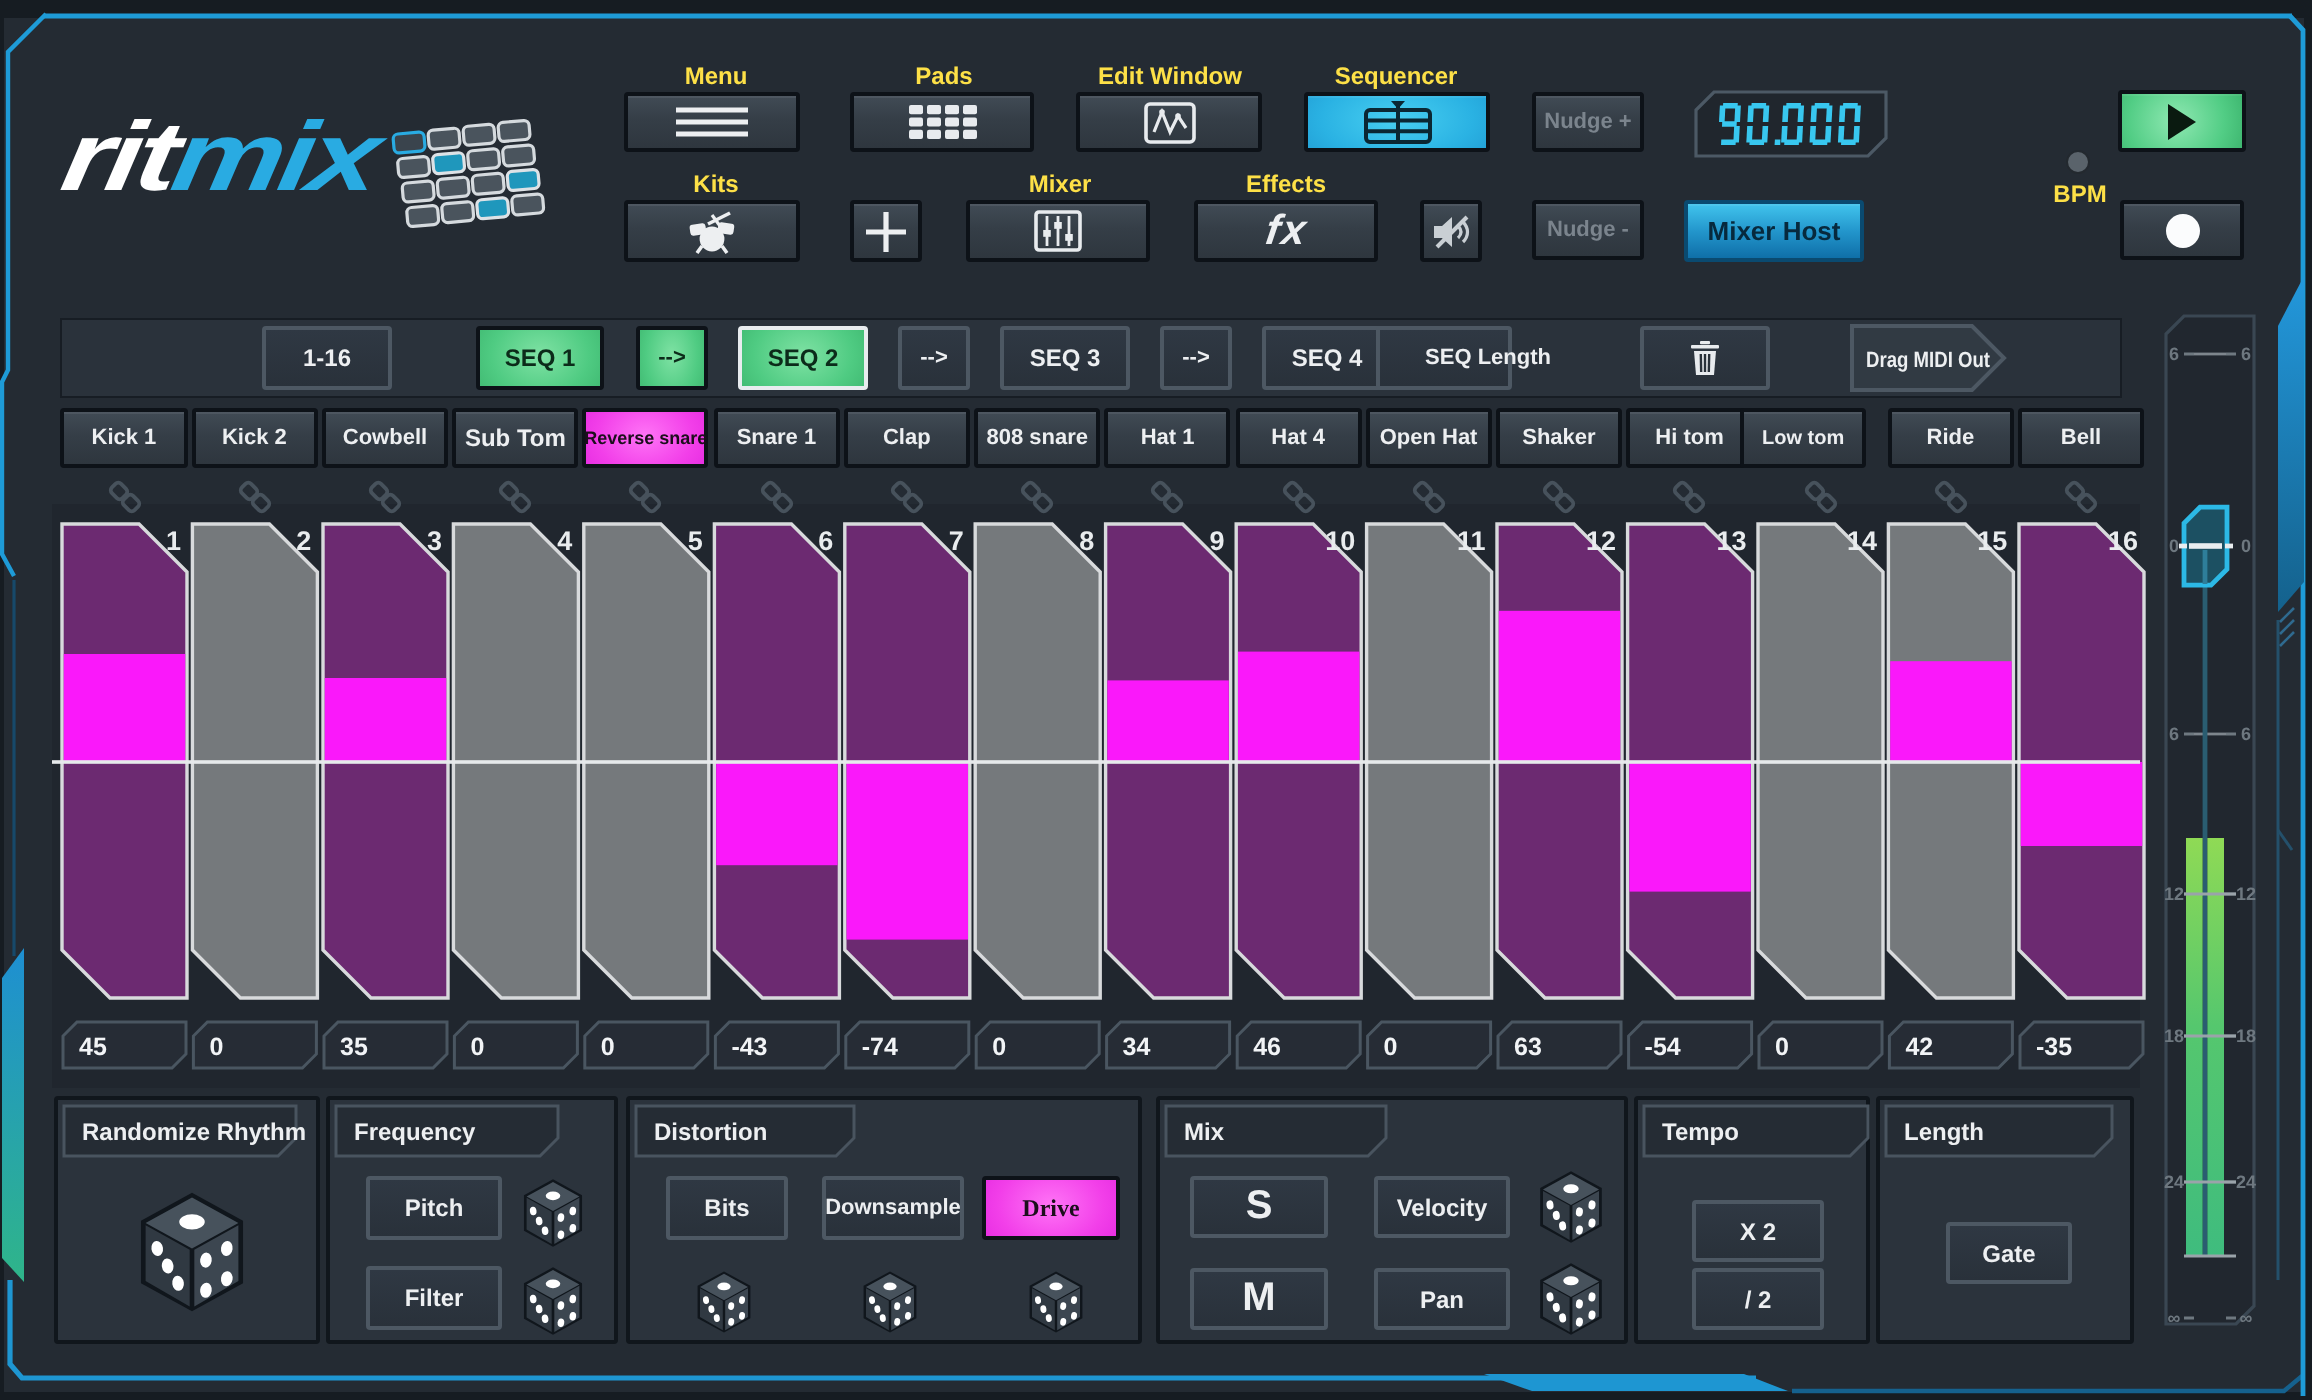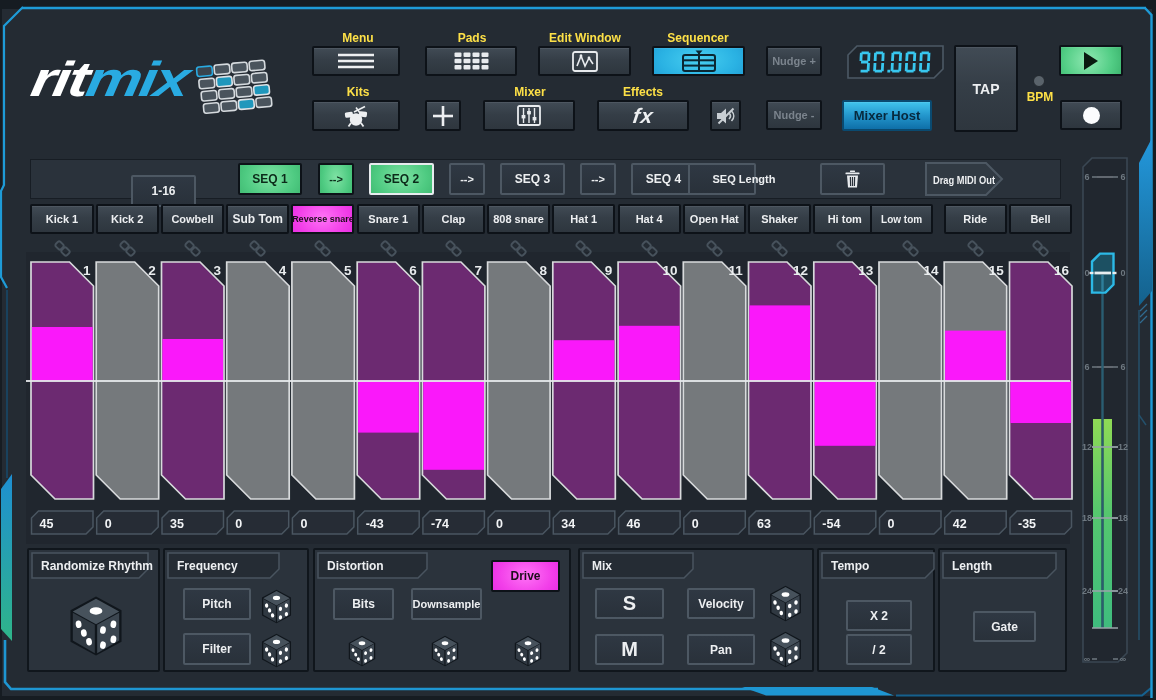--- a/index.html
+++ b/index.html
@@ -215,33 +215,32 @@
         <rect x="45.8" y="1.2" width="2.8" height="8.3"></rect>
         <rect x="61.6" y="0.0" width="7.3" height="2.8"></rect>
         <rect x="67.7" y="1.2" width="2.8" height="8.3"></rect>
         <rect x="67.7" y="11.5" width="2.8" height="8.3"></rect>
         <rect x="61.6" y="18.2" width="7.3" height="2.8"></rect>
         <rect x="60.0" y="11.5" width="2.8" height="8.3"></rect>
         <rect x="60.0" y="1.2" width="2.8" height="8.3"></rect>
       </g>
 </svg>
 <div class="btn" style="left:842px;top:100px;width:90px;height:31px;background:linear-gradient(180deg,#41C4ED 0%,#2396CC 50%,#0F6FA8 100%);border-color:#0A4A70;color:#07293D;font-size:13px;">Mixer Host</div>
-<div class="btn" style="left:954px;top:45px;width:64px;height:87px;font-size:14px;">TAP</div>
 <div class="abs" style="left:1033px;top:75px;width:12px;height:12px;border-radius:50%;background:#5A636B;border:1.5px solid #23292F;"></div>
 <div class="lbl" style="left:1040px;top:90px;font-size:12px;">BPM</div>
 <div class="btn" style="left:1059px;top:45px;width:64px;height:31px;background:radial-gradient(ellipse 80% 170% at 45% 50%,#8FE8B2 0%,#52CD85 50%,#2BA05B 100%);">
 <svg width="16" height="18" viewBox="0 0 16 18">
         <polygon points="1,0 15,9 1,18" fill="#0A1A10"></polygon>
       </svg>
     </div>
 <div class="btn" style="left:1060px;top:100px;width:62px;height:30px;">
 <div style="width:17px;height:17px;border-radius:50%;background:#FBFCFD;"></div>
     </div>
 <div class="abs" style="left:30px;top:159px;width:1031px;height:40px;background:#2A323B;border:1px solid #171D24;"></div>
-<div class="btnd" style="left:131px;top:163px;width:65px;height:32px;margin-top:12px;">1-16</div>
+<div class="btnd" style="left:131px;top:163px;width:65px;height:32px;">1-16</div>
 <div class="btng" style="left:238px;top:163px;width:64px;height:32px;">SEQ 1</div>
 <div class="btng" style="left:318px;top:163px;width:36px;height:32px;color:#0C2B1A;font-size:11px;">--&gt;</div>
 <div class="btng" style="left:369px;top:163px;width:65px;height:32px;border-color:#E8ECEF;">SEQ 2</div>
 <div class="btnd" style="left:449px;top:163px;width:36px;height:32px;font-size:11px;">--&gt;</div>
 <div class="btnd" style="left:500px;top:163px;width:65px;height:32px;">SEQ 3</div>
 <div class="btnd" style="left:580px;top:163px;width:36px;height:32px;font-size:11px;">--&gt;</div>
 <div class="btnd" style="left:631px;top:163px;width:65px;height:32px;">SEQ 4</div>
 <div class="btnd" style="left:688px;top:163px;width:68px;height:32px;font-size:11px;padding-left:44px;">SEQ Length</div>
 <div class="btnd" style="left:820px;top:163px;width:65px;height:32px;">
 <svg width="15" height="18" viewBox="0 0 15 18">
@@ -439,21 +438,21 @@
 <div class="btnd" style="left:183px;top:588px;width:68px;height:32px;">Pitch</div>
 <div class="btnd" style="left:183px;top:633px;width:68px;height:32px;">Filter</div>
 <svg class="abs" style="left:260px;top:588px" width="33" height="37" viewBox="0 0 100 110">
       <use href="#dice"></use>
     </svg>
 <svg class="abs" style="left:260px;top:632px" width="33" height="37" viewBox="0 0 100 110">
       <use href="#dice"></use>
     </svg>
 <div class="btnd" style="left:333px;top:588px;width:61px;height:32px;">Bits</div>
 <div class="btnd" style="left:411px;top:588px;width:71px;height:32px;font-size:11px;">Downsample</div>
-<div class="btnm" style="left:491px;top:560px;width:69px;height:32px;">Drive</div>
+<div class="btnm" style="left:491px;top:588px;width:69px;height:32px;font-family:Liberation Serif, serif;">Drive</div>
 <svg class="abs" style="left:347px;top:634px" width="30" height="34" viewBox="0 0 100 110">
       <use href="#dice"></use>
     </svg>
 <svg class="abs" style="left:430px;top:634px" width="30" height="34" viewBox="0 0 100 110">
       <use href="#dice"></use>
     </svg>
 <svg class="abs" style="left:513px;top:634px" width="30" height="34" viewBox="0 0 100 110">
       <use href="#dice"></use>
     </svg>
 <div class="btnd" style="left:595px;top:588px;width:69px;height:31px;font-size:20px;">S</div>

